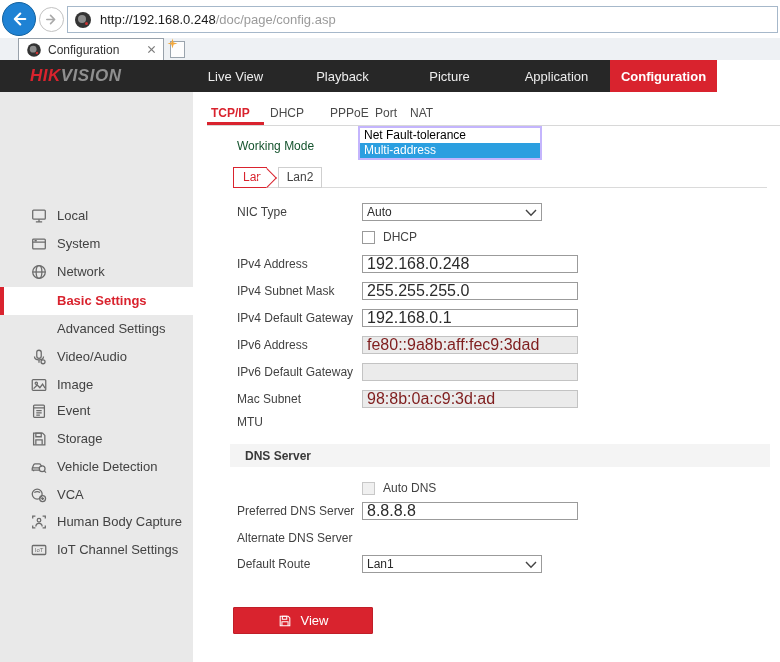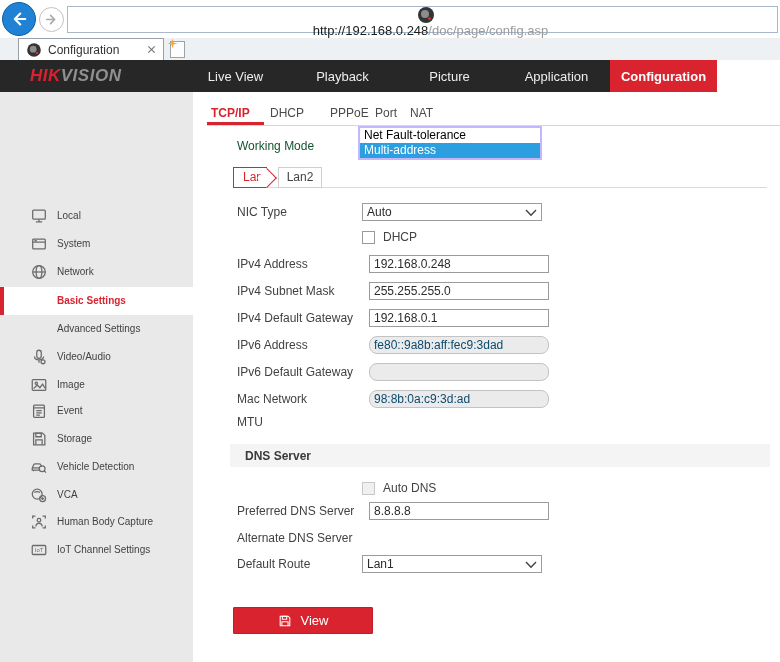--- a/index.html
+++ b/index.html
@@ -8,21 +8,21 @@
     position:relative; width:780px; height:662px; overflow:hidden;
     background:#fff; font-family:"Liberation Sans", sans-serif;
   }
   
   .chrome { position:absolute; top:0; left:0; width:780px; height:38px; background:#fff; }
   .back-btn { position:absolute; top:2px; left:2px; width:34px; height:34px; border-radius:50%;
     background:#1f82d4; border:1px solid #13629f; display:flex; align-items:center; justify-content:center; }
   .fwd-btn { position:absolute; top:7px; left:39px; width:25px; height:25px; border-radius:50%;
     background:#fff; border:1px solid #c2c2c2; display:flex; align-items:center; justify-content:center; }
   .url-bar { position:absolute; top:6px; left:67px; width:711px; height:27px;
-    border:1px solid #a6b8ca; background:#fff; display:flex; align-items:center; padding-left:7px;flex-direction:column; }
+    border:1px solid #a6b8ca; background:#fff; display:flex; align-items:center; padding-left:7px; }
   .favicon { width:16px; height:16px; border-radius:50%; background:#343434; position:relative; flex:0 0 16px; }
   .favicon .lens { position:absolute; left:3px; top:3px; width:8px; height:8px; border-radius:50%; background:#8d8d8d; }
   .favicon .dot { position:absolute; right:3px; bottom:3px; width:3px; height:3px; border-radius:50%; background:#c33; }
   .url-text { margin-left:9px; font-size:13px; white-space:nowrap; }
   .url-domain { color:#1b1b1b; }
   .url-path { color:#9b9b9b; }
   
   .tab-row { position:absolute; top:38px; left:0; width:780px; height:22px; background:#eef1f4; }
   .browser-tab { position:absolute; top:0; left:18px; width:146px; height:22px; background:#fff;
     border:1px solid #98a1aa; border-bottom:none; display:flex; align-items:center; padding:0 7px; }
@@ -41,21 +41,21 @@
   .nav-item { width:107px; height:32px; display:flex; align-items:center; justify-content:center;
     color:#ededed; font-size:13px; cursor:default; }
   .nav-item.active { background:#d9232e; color:#fff; font-weight:bold; }
   
   .sidebar { position:absolute; top:92px; left:0; width:193px; height:570px; background:#e9e9e9; }
   .side-item { position:absolute; left:0; width:193px; height:28px; }
   .side-item.active { background:#fff; }
   .active-bar { position:absolute; left:0; top:0; width:4px; height:28px; background:#d9232e; }
   .side-icon { position:absolute; left:30px; top:5px; width:18px; height:18px; color:#6b6b6b; }
   .side-icon svg { stroke:#6b6b6b; fill:none; stroke-width:1.4; }
-  .side-label { position:absolute; left:57px; top:0; height:28px; line-height:28px; font-size:10px; color:#424242; white-space:nowrap; }
+  .side-label { position:absolute; left:57px; top:0; height:28px; line-height:28px; font-size:13px; color:#424242; white-space:nowrap; }
   .side-item.active .side-label { color:#d9232e; font-weight:bold; }
   
   .cfg-tab { position:absolute; top:106px; font-size:12px; color:#4a4a4a; cursor:default; }
   .cfg-tab.active { color:#d9232e; font-weight:bold; }
   .cfg-tab-underline { position:absolute; top:122px; left:207px; width:57px; height:3px; background:#d9232e; }
   .cfg-tabs-line { position:absolute; top:125px; left:207px; width:573px; height:1px; background:#d8d8d8; }
   
   .wm-label { position:absolute; left:237px; top:139px; font-size:12px; color:#14532d; }
   .wm-dropdown { position:absolute; left:358px; top:126px; width:184px; border:2px solid #c4b5fd; background:#fff; z-index:5; }
   .wm-option { height:15px; line-height:15px; font-size:12px; padding-left:4px; color:#000; white-space:nowrap; }
@@ -65,23 +65,23 @@
     border:1px solid #d9232e; border-right:none; color:#d9232e; font-size:12px; line-height:19px;
     padding-left:9px; z-index:2; }
   .lan-arrow { position:absolute; left:260px; top:170.5px; width:14px; height:14px; background:#fff;
     border-top:1px solid #d9232e; border-right:1px solid #d9232e; transform:rotate(45deg); z-index:2; }
   .lan-tab2 { position:absolute; left:278px; top:167px; width:44px; height:21px; background:#fff;
     border:1px solid #cfcfcf; color:#424242; font-size:12px; line-height:19px; text-align:center; z-index:1; }
   .lan-line { position:absolute; top:187px; left:233px; width:534px; height:1px; background:#dadada; }
   
   .frow { position:absolute; left:237px; height:18px; display:flex; align-items:center; }
   .flabel { width:125px; font-size:12px; color:#424242; white-space:nowrap; }
-  .finput { width:180px; height:18px; border:1px solid #9b9b9b; background:#fff; color:#2b2b2b;
-    font-size:12px; padding:0 4px; font-family:"Liberation Sans", sans-serif;margin-left:7px; }
-  .finput:disabled { background:#ebebeb; color:#0c4a6e; border-color:#c3c3c3;border-radius:8px; }
+  .finput { width:216px; height:18px; border:1px solid #9b9b9b; background:#fff; color:#2b2b2b;
+    font-size:16px; padding:0 4px; font-family:"Liberation Sans", sans-serif; }
+  .finput:disabled { background:#ebebeb; color:#7f1d1d; border-color:#c3c3c3; }
   .fselect { position:relative; width:180px; height:18px; border:1px solid #9b9b9b; background:#fff;
     font-size:12px; line-height:16px; padding-left:4px; color:#2b2b2b; }
   .chev { position:absolute; right:4px; top:5px; }
   .cbox { width:13px; height:13px; border:1px solid #9a9a9a; background:#fff; flex:0 0 13px; }
   .cbox.disabled { border-color:#c8c8c8; background:#f0f0f0; }
   .cbox-label { margin-left:8px; font-size:12px; color:#424242; }
   .dns-band { position:absolute; left:230px; top:444px; width:540px; height:23px; background:#f4f4f4;
     display:flex; align-items:center; padding-left:15px; }
   .dns-band span { font-size:12px; font-weight:bold; color:#3a3a3a; }
   .save-btn { position:absolute; left:233px; top:607px; width:140px; height:27px; background:#d9232e;
@@ -328,21 +328,21 @@
     <span class="flabel">IPv6 Address</span>
     <input class="finput" type="text" disabled="" value="fe80::9a8b:aff:fec9:3dad" style="">
   </div>
 
   <div class="frow" style="top:363px">
     <span class="flabel">IPv6 Default Gateway</span>
     <input class="finput" type="text" disabled="" value="" style="">
   </div>
 
   <div class="frow" style="top:390px">
-    <span class="flabel">Mac Network</span>
+    <span class="flabel">Mac Subnet</span>
     <input class="finput" type="text" disabled="" value="98:8b:0a:c9:3d:ad" style="">
   </div>
 
   <div class="frow" style="top:413px">
     <span class="flabel">MTU</span>
   </div>
 
   <div class="dns-band">
     <span>DNS Server</span>
   </div>

